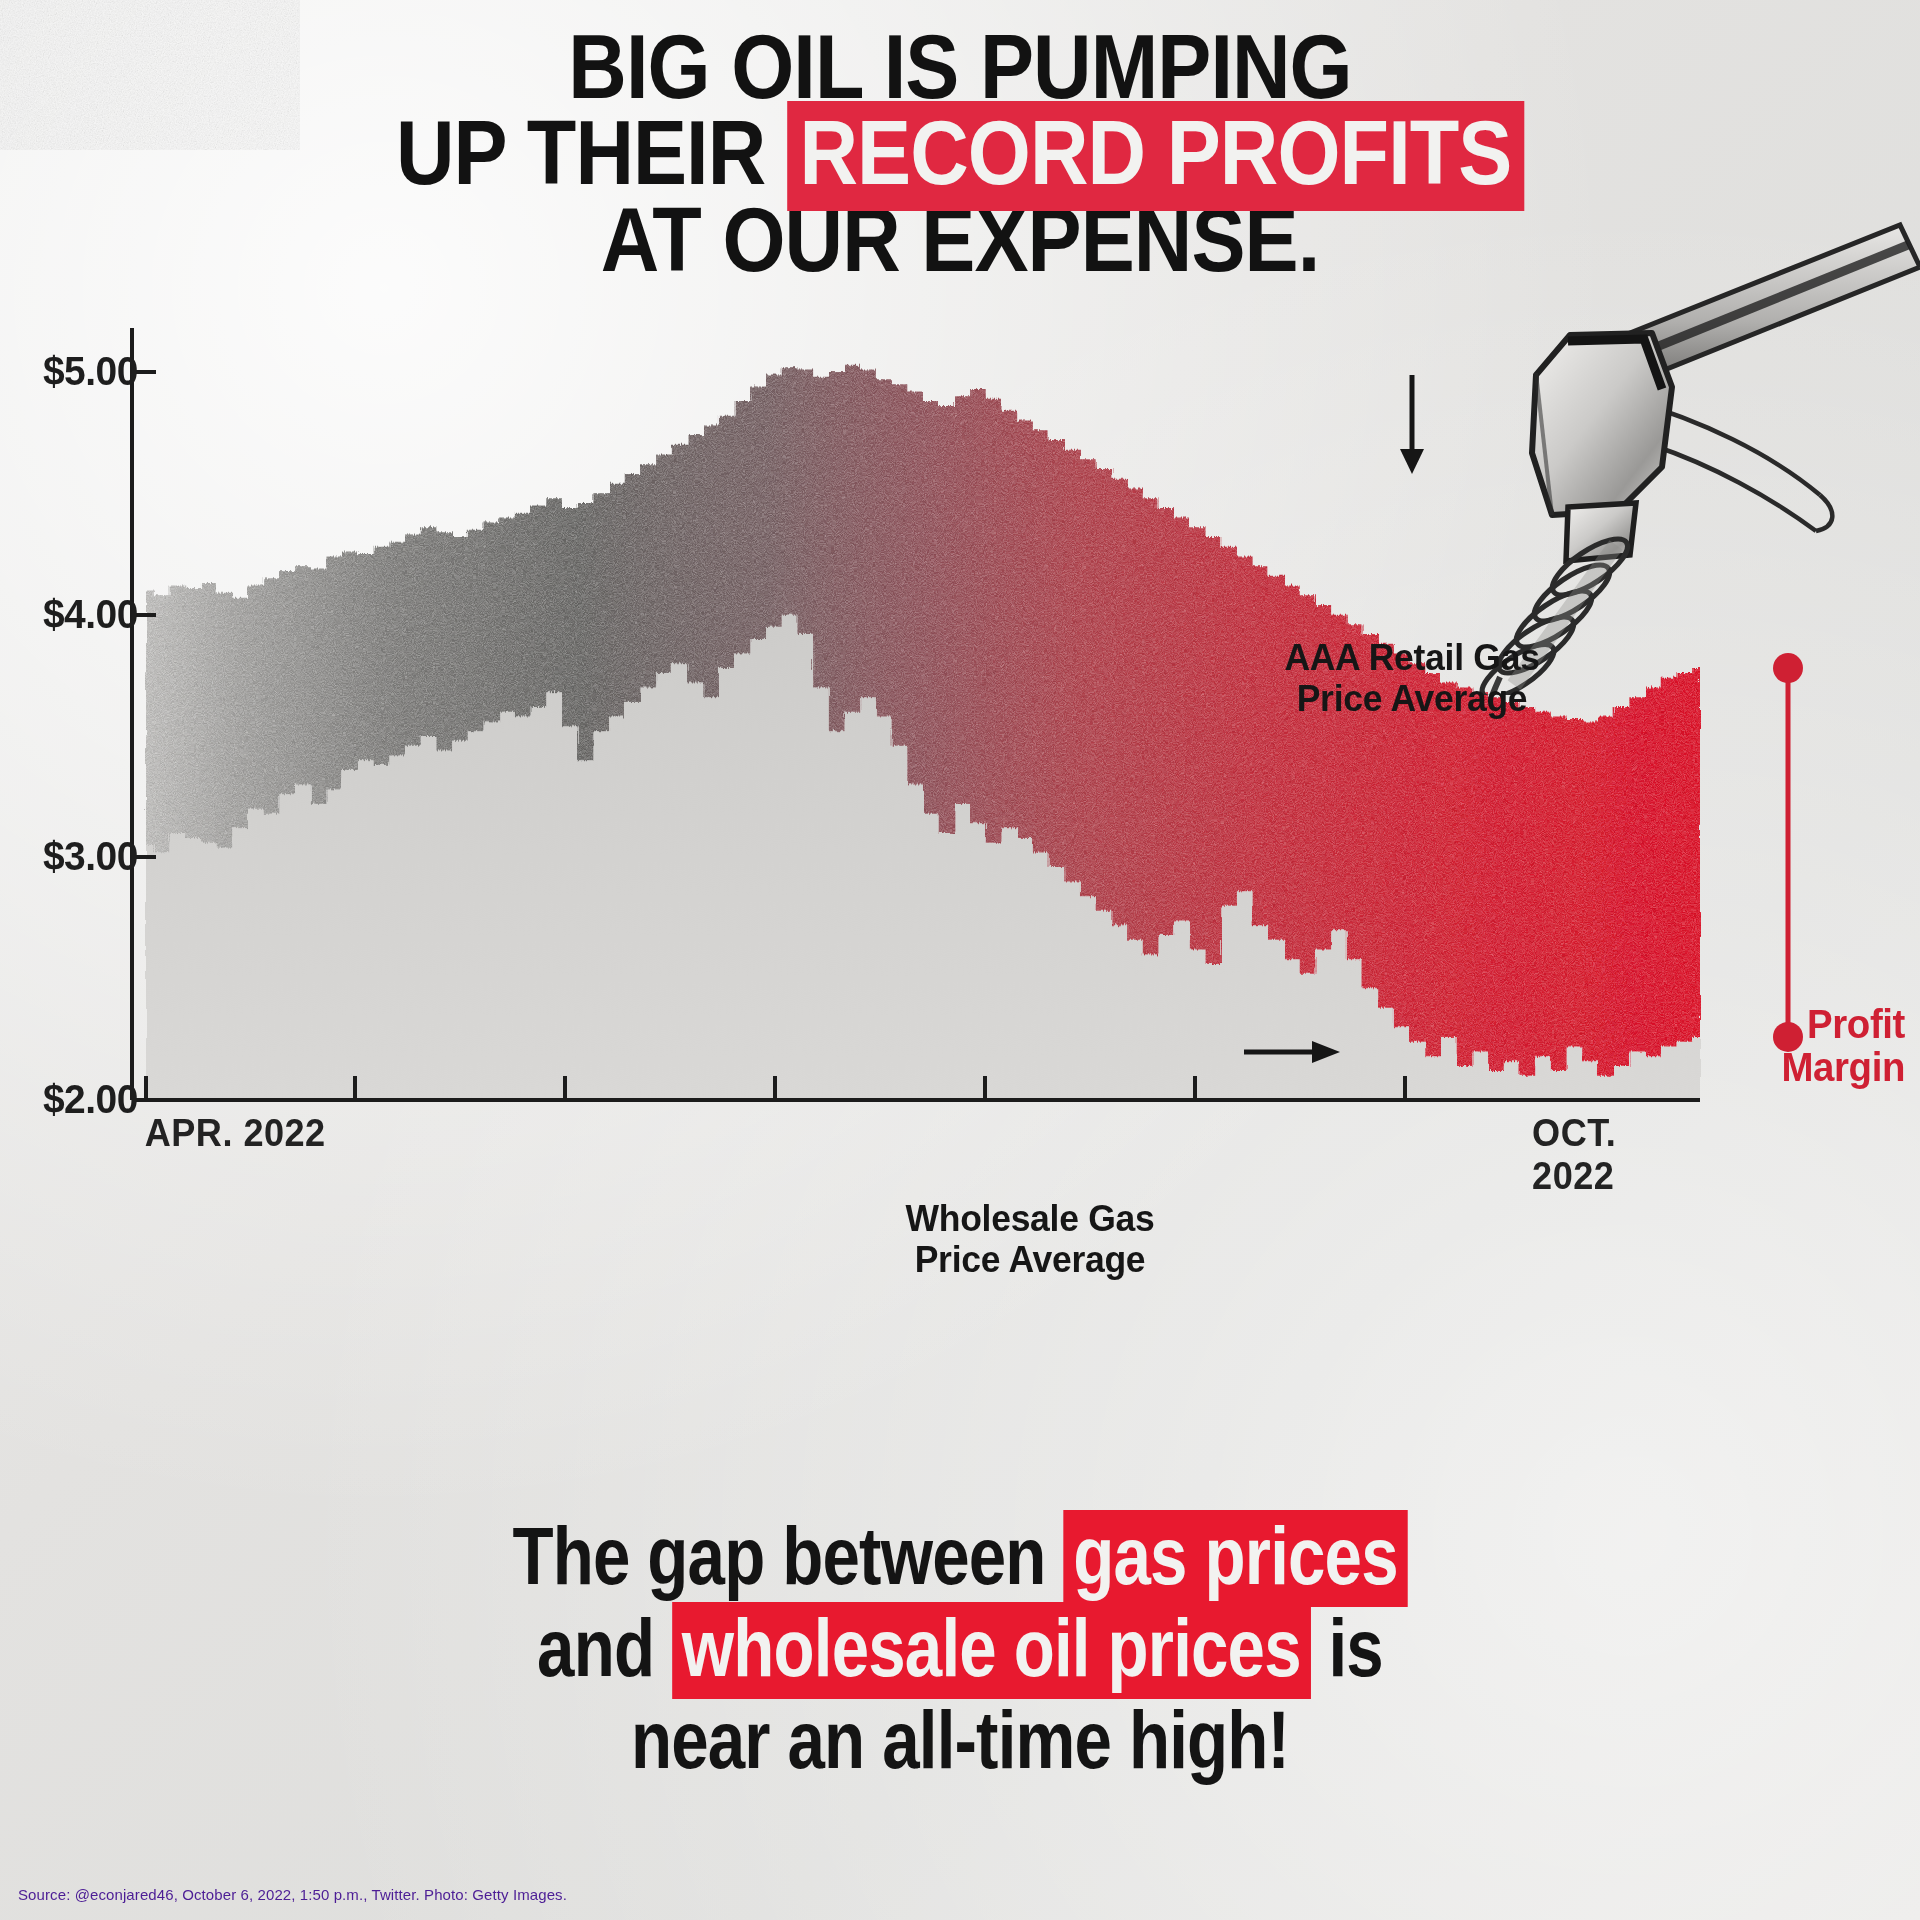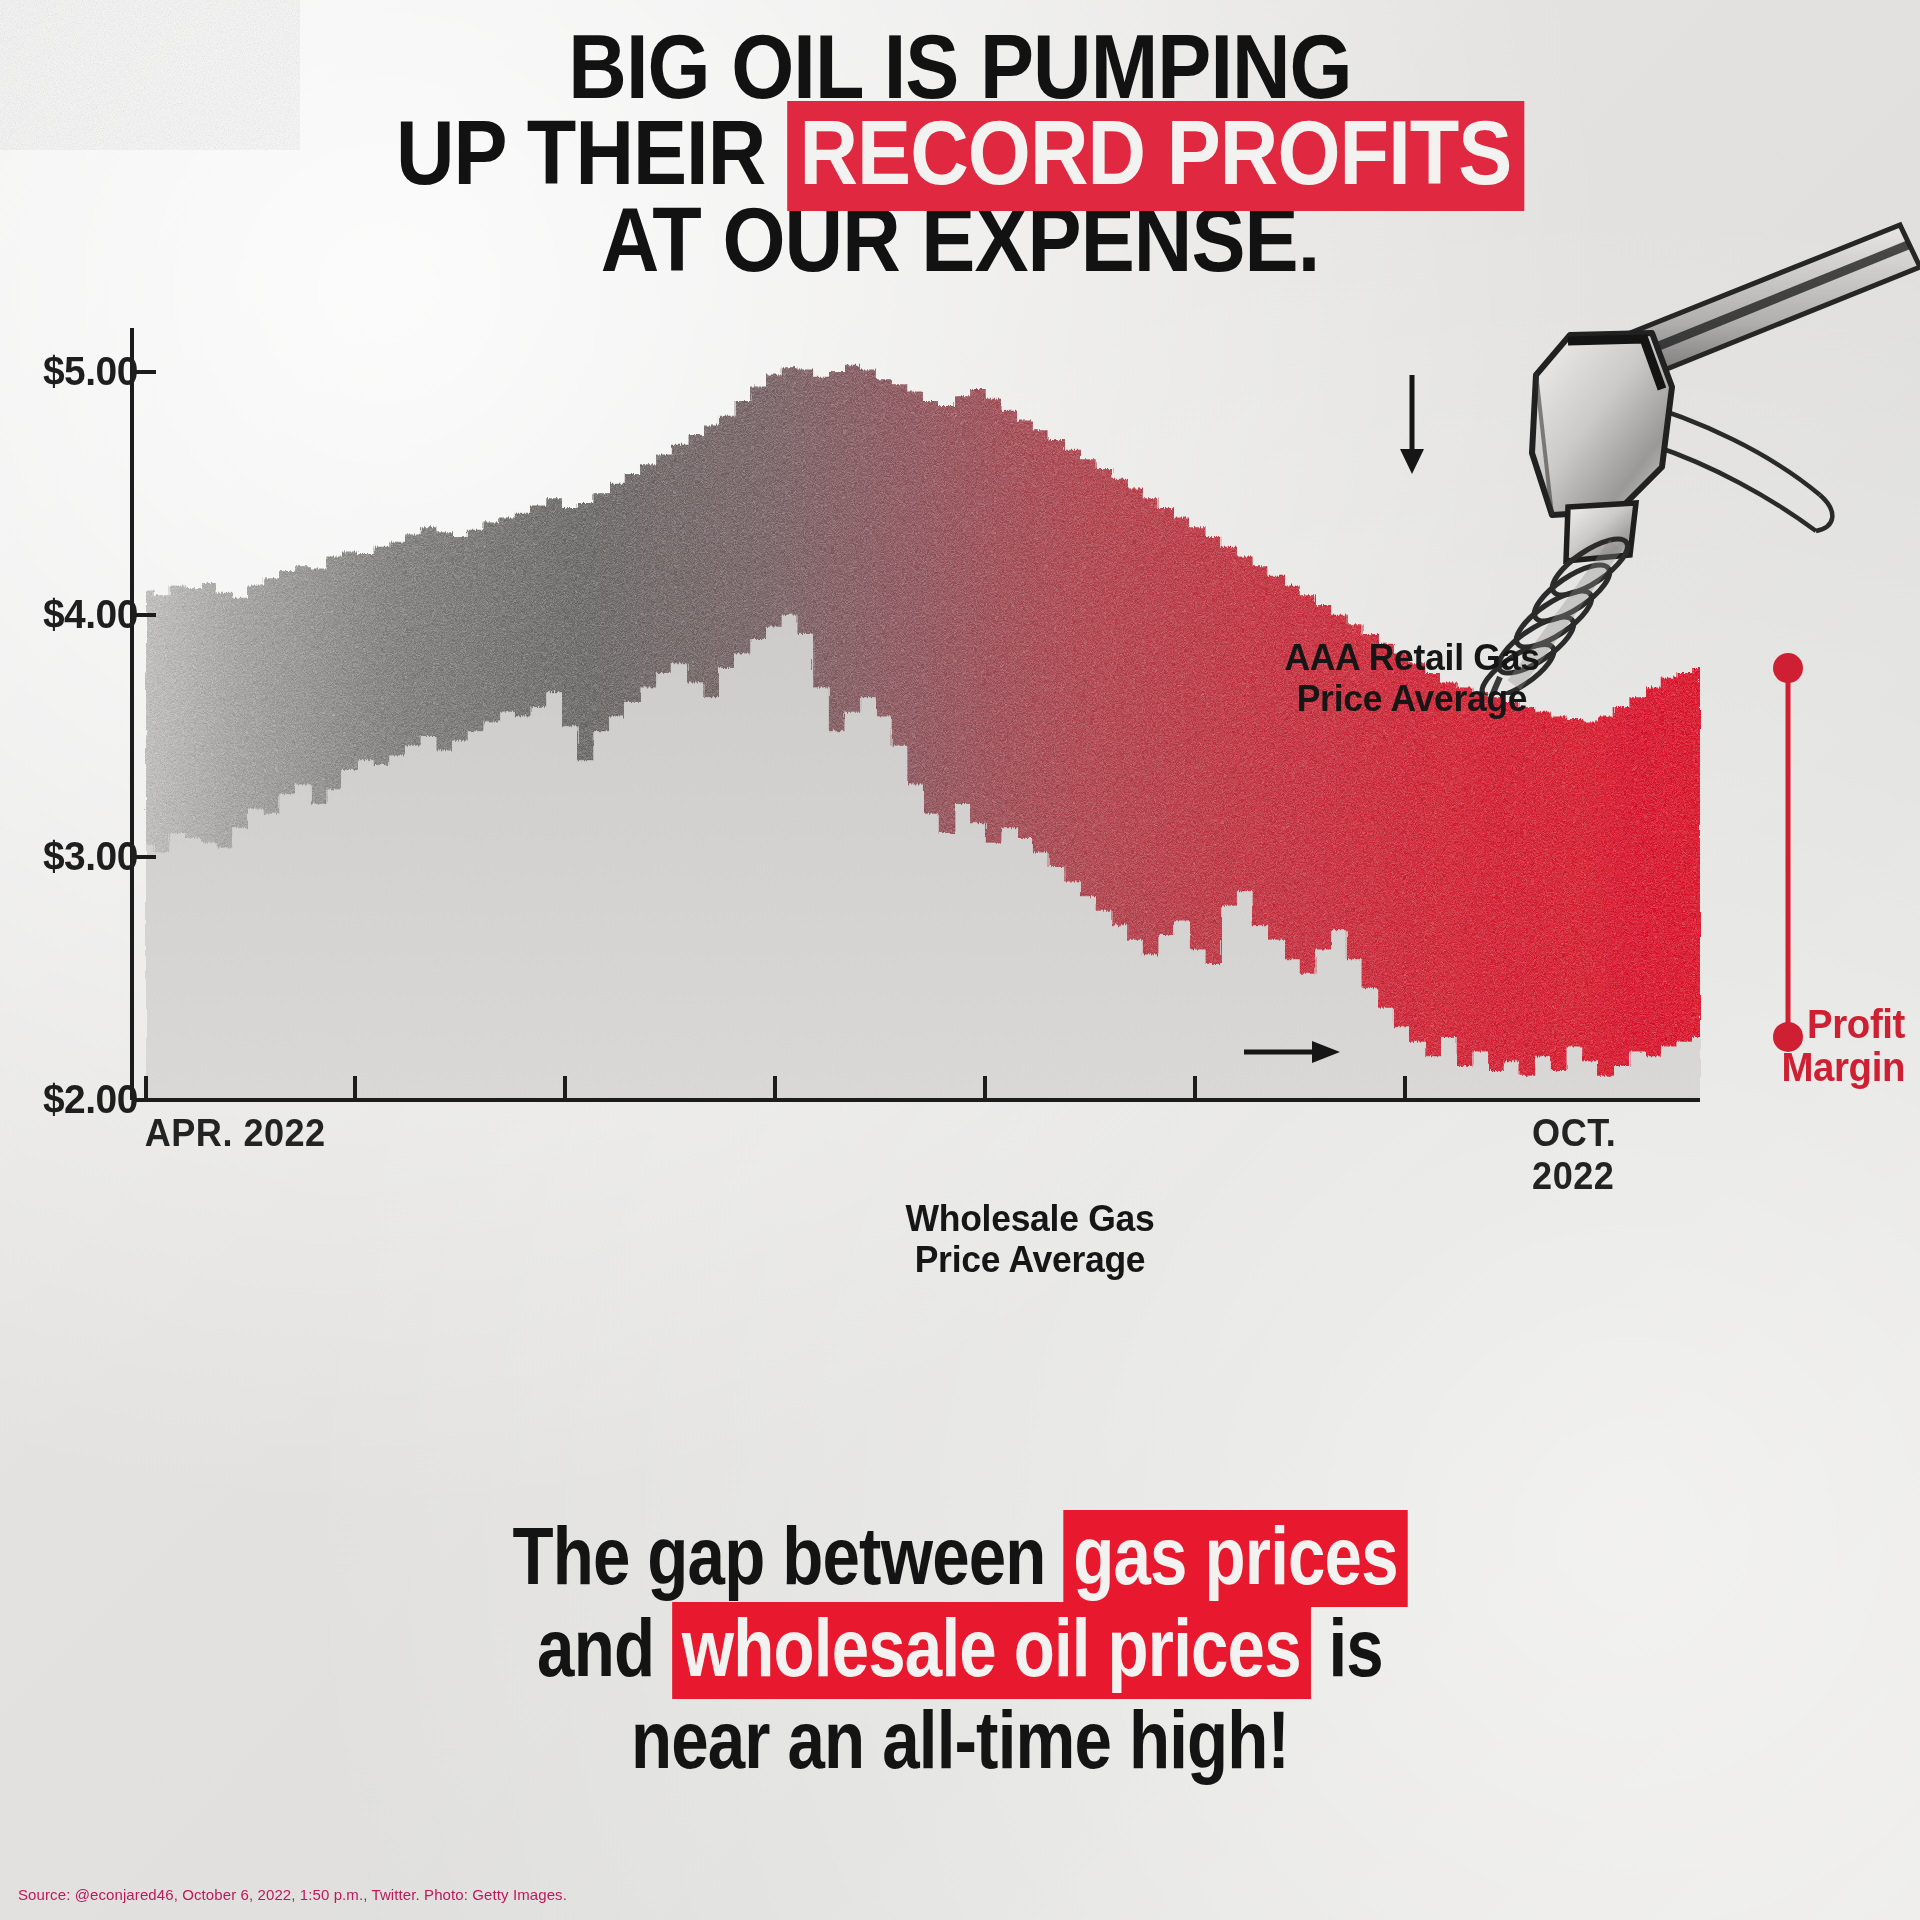--- a/index.html
+++ b/index.html
@@ -98,21 +98,21 @@
   #caption .ln{display:block;white-space:nowrap;}
   #caption .hl{
     color:#f2f2f0;background:#e8192f;
     padding:0 12px 6px 12px;
     box-decoration-break:clone;-webkit-box-decoration-break:clone;
   }
 
   
   #source{
     position:absolute;left:18px;top:1886px;z-index:8;
-    font-size:15px;font-weight:400;color:#be185d;letter-spacing:.1px;
+    font-size:15px;font-weight:400;color:#4c1d95;letter-spacing:.1px;
   }
 
   
   #nozzle{position:absolute;left:1300px;top:215px;width:620px;height:480px;z-index:4;}
 </style>
 </head>
 <body>
 
 <div id="paper"></div>
 <svg id="grain">

